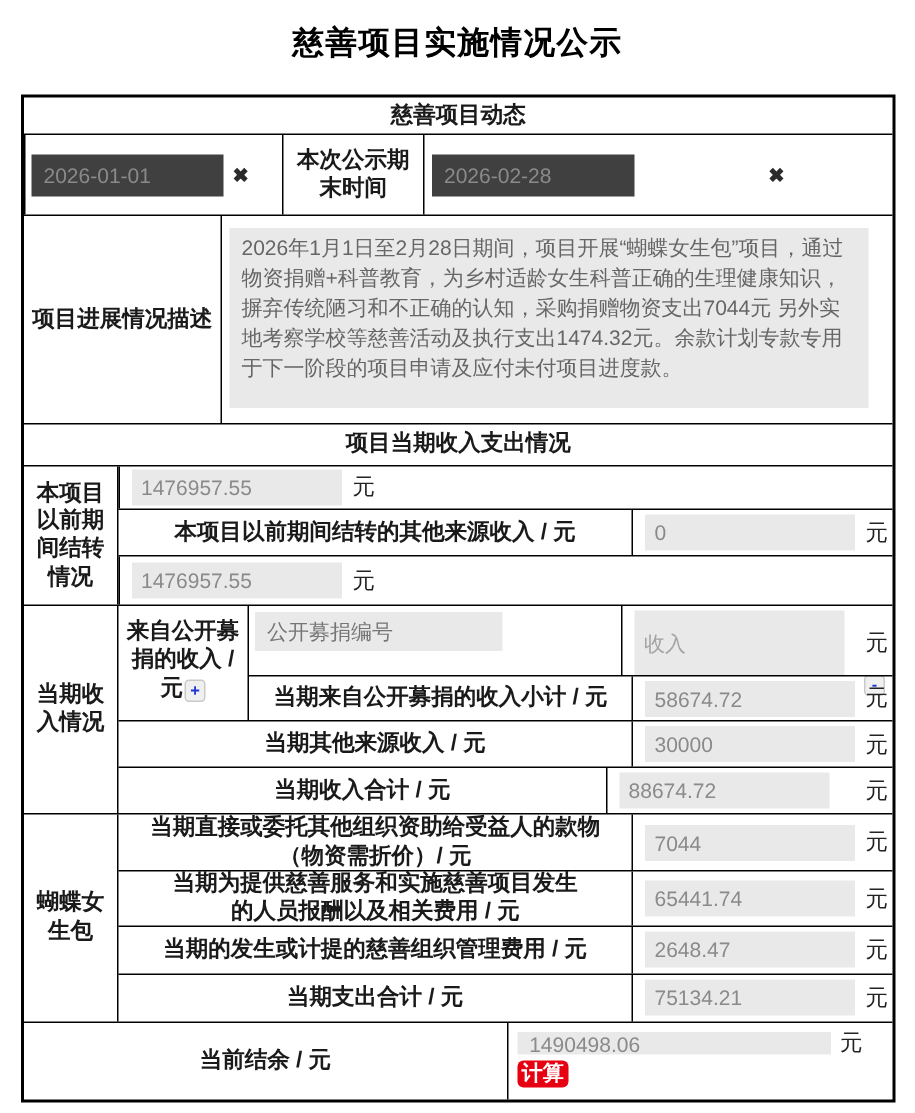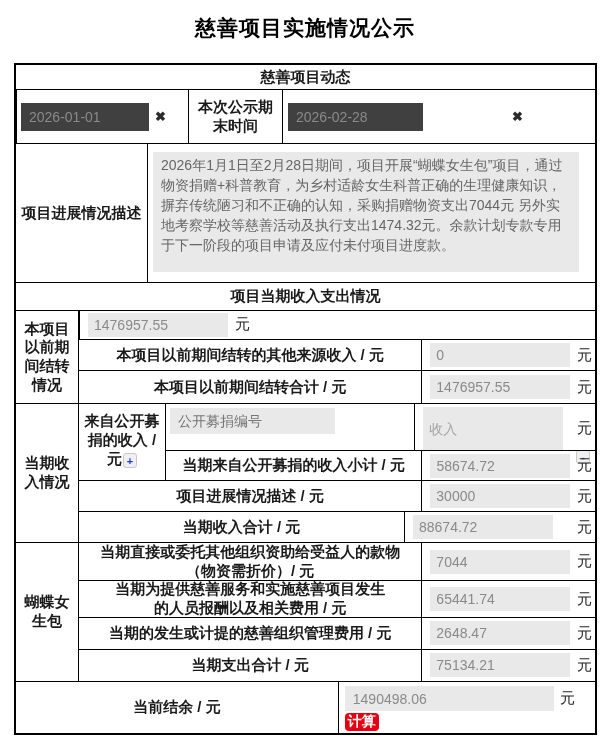--- a/index.html
+++ b/index.html
@@ -17,21 +17,21 @@
   
   .vcell{box-sizing:border-box;display:flex;align-items:center;padding:0 3px 0 8px;}
   .unit{margin-left:auto;font-size:15px;color:#222;font-weight:normal;}
   input.val{width:140px;height:24px;border:none;background:#e9e9e9;color:#8a8a8a;
     font-size:14px;padding:0 6px;box-sizing:border-box;font-family:inherit;outline:none;}
   input.val::placeholder, textarea::placeholder, input.wide::placeholder{color:#a3a3a3;}
   input.date{width:128px;height:28px;border:none;background:#404040;color:#8a8a8a;
     font-size:14px;padding:0 8px;box-sizing:border-box;font-family:inherit;outline:none;}
   input.codeinp{width:165px;height:26px;border:none;background:#e9e9e9;color:#8a8a8a;
     font-size:14px;padding:0 8px;box-sizing:border-box;font-family:inherit;outline:none;}
-  input.balinp{width:209px;height:25px;border:none;background:#e9e9e9;color:#8a8a8a;
+  input.balinp{width:209px;height:15px;border:none;background:#e9e9e9;color:#8a8a8a;
     font-size:14px;padding:0 8px;box-sizing:border-box;font-family:inherit;outline:none;}
   textarea.desc{width:426px;height:120px;border:none;background:#e9e9e9;color:#666;
     font-size:14px;line-height:20px;padding:3px 8px;box-sizing:border-box;resize:none;
     font-family:inherit;outline:none;}
   .xbtn{background:none;border:none;color:#2b2b2b;font-size:13px;font-weight:bold;
     cursor:pointer;padding:0 2px;line-height:1;}
   .pm{display:inline-block;box-sizing:border-box;width:14px;height:15px;background:#f0f0f0;
     border:1px solid #c9c9c9;border-radius:3px;color:#2238d4;font-weight:bold;font-size:11px;
     line-height:12px;padding:0;cursor:pointer;text-align:center;font-family:inherit;}
   .plus{vertical-align:-1px;margin-left:1px;}
@@ -92,21 +92,20 @@
         </div>
       </div>
       <div class="r bt" style="height:32px">
         <div class="c" style="width:343px">本项目以前期间结转的其他来源收入 / 元</div>
         <div class="vcell bl" style="width:174px">
           <input class="val" type="text" value="0" style="">
           <span class="unit">元</span>
         </div>
       </div>
       <div class="r bt" style="height:33px">
-        <div class="c" style="width:343px">本项目以前期间结转合计 / 元</div>
         <div class="vcell bl" style="width:174px">
           <input class="val" type="text" value="1476957.55" style="">
           <span class="unit">元</span>
         </div>
       </div>
     </div>
   </div>
 
   <div class="r bt" style="height:139px">
     <div class="c" style="width:62px">当期收入情况</div>
@@ -131,21 +130,21 @@
           <div class="r bt" style="height:30px">
             <div class="c" style="width:256px">当期来自公开募捐的收入小计 / 元</div>
             <div class="vcell bl" style="width:174px">
               <input class="val" type="text" value="58674.72" style="">
               <span class="unit">元</span>
             </div>
           </div>
         </div>
       </div>
       <div class="r bt" style="height:32px">
-        <div class="c" style="width:343px">项目进展情况描述 / 元</div>
+        <div class="c" style="width:343px">当期其他来源收入 / 元</div>
         <div class="vcell bl" style="width:174px">
           <input class="val" type="text" value="30000" style="">
           <span class="unit">元</span>
         </div>
       </div>
       <div class="r bt" style="height:31px">
         <div class="c" style="width:343px">当期收入合计 / 元</div>
         <div class="vcell bl" style="width:201px">
           <input class="val" type="text" value="88674.72" style="">
           <span class="unit">元</span>

